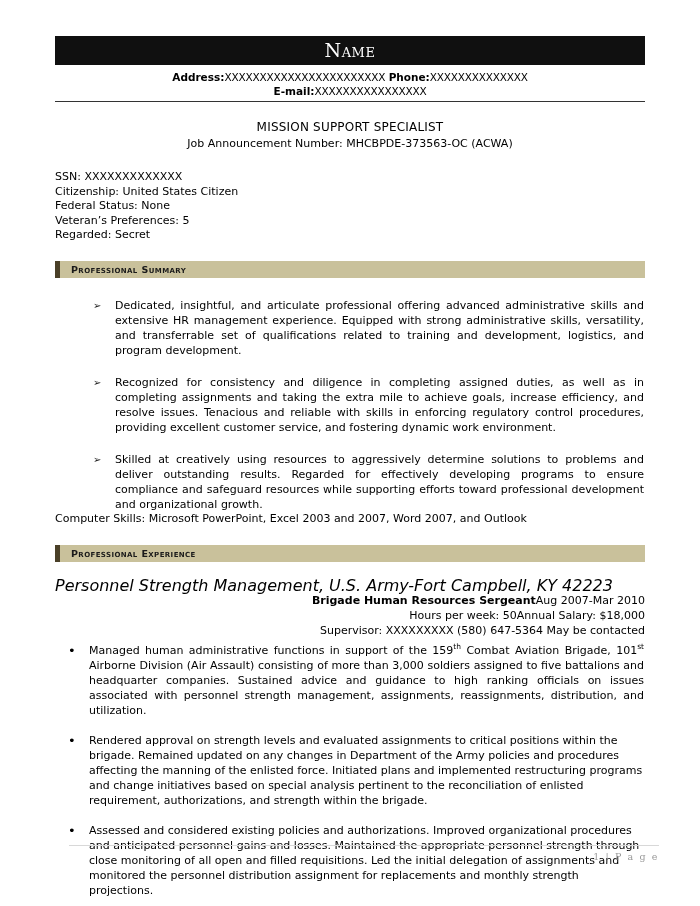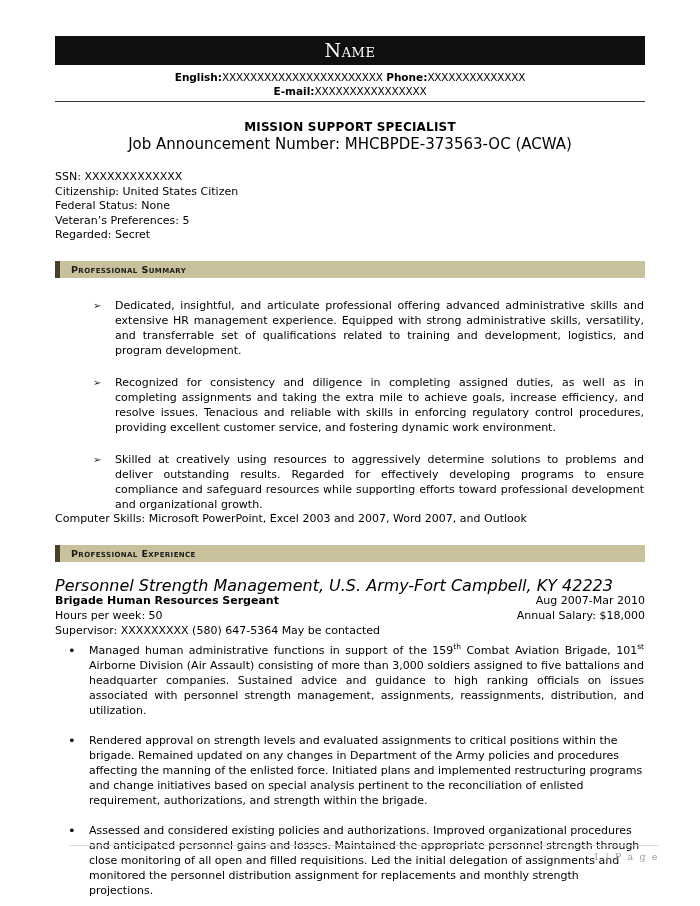--- a/index.html
+++ b/index.html
@@ -55,26 +55,26 @@
   .contact-line b { font-weight: bold; }
   .xs { letter-spacing: -0.2px; }
 
   
   .title-block {
     text-align: center;
     margin-top: 17px;
   }
   .job-title {
     font-size: 12px;
-    font-weight: bold;
+    font-weight: normal;
     letter-spacing: 0.2px;
     line-height: 16px;
   }
   .job-ann {
-    font-size: 15px;
+    font-size: 11px;
     line-height: 16px;
     margin-top: 1px;
   }
 
   
   .personal {
     margin-top: 18px;
     font-size: 11px;
     line-height: 14.6px;
   }
@@ -132,21 +132,21 @@
 
   
   .exp-employer {
     margin-top: 16px;
     font-size: 16px;
     line-height: 15px;
     font-style: italic;
   }
   .exp-row {
     display: flex;
-    justify-content: space-between;
+    justify-content: flex-end;
     font-size: 11px;
     line-height: 15.2px;
   }
   .exp-row .left.bold { font-weight: bold; }
   .exp-row .right { text-align: right; }
 
   .exp-list { margin: 0; padding: 0; list-style: none; }
   .exp-item {
     display: flex;
     margin-top: 15px;
@@ -185,21 +185,21 @@
 
 <div class="page">
   <div class="content">
 
     <div class="name-banner">
       <span>Name</span>
     </div>
 
     <div class="contact-block">
       <div class="contact-line">
-        <b>English:</b><span class="xs">XXXXXXXXXXXXXXXXXXXXXXX</span> <b>Phone:</b><span class="xs">XXXXXXXXXXXXXX</span>
+        <b>Address:</b><span class="xs">XXXXXXXXXXXXXXXXXXXXXXX</span> <b>Phone:</b><span class="xs">XXXXXXXXXXXXXX</span>
       </div>
       <div class="contact-line">
         <b>E-mail:</b><span class="xs">XXXXXXXXXXXXXXXX</span>
       </div>
     </div>
 
     <div class="title-block">
       <div class="job-title">MISSION SUPPORT SPECIALIST</div>
       <div class="job-ann">Job Announcement Number: MHCBPDE-373563-OC (ACWA)</div>
     </div>

